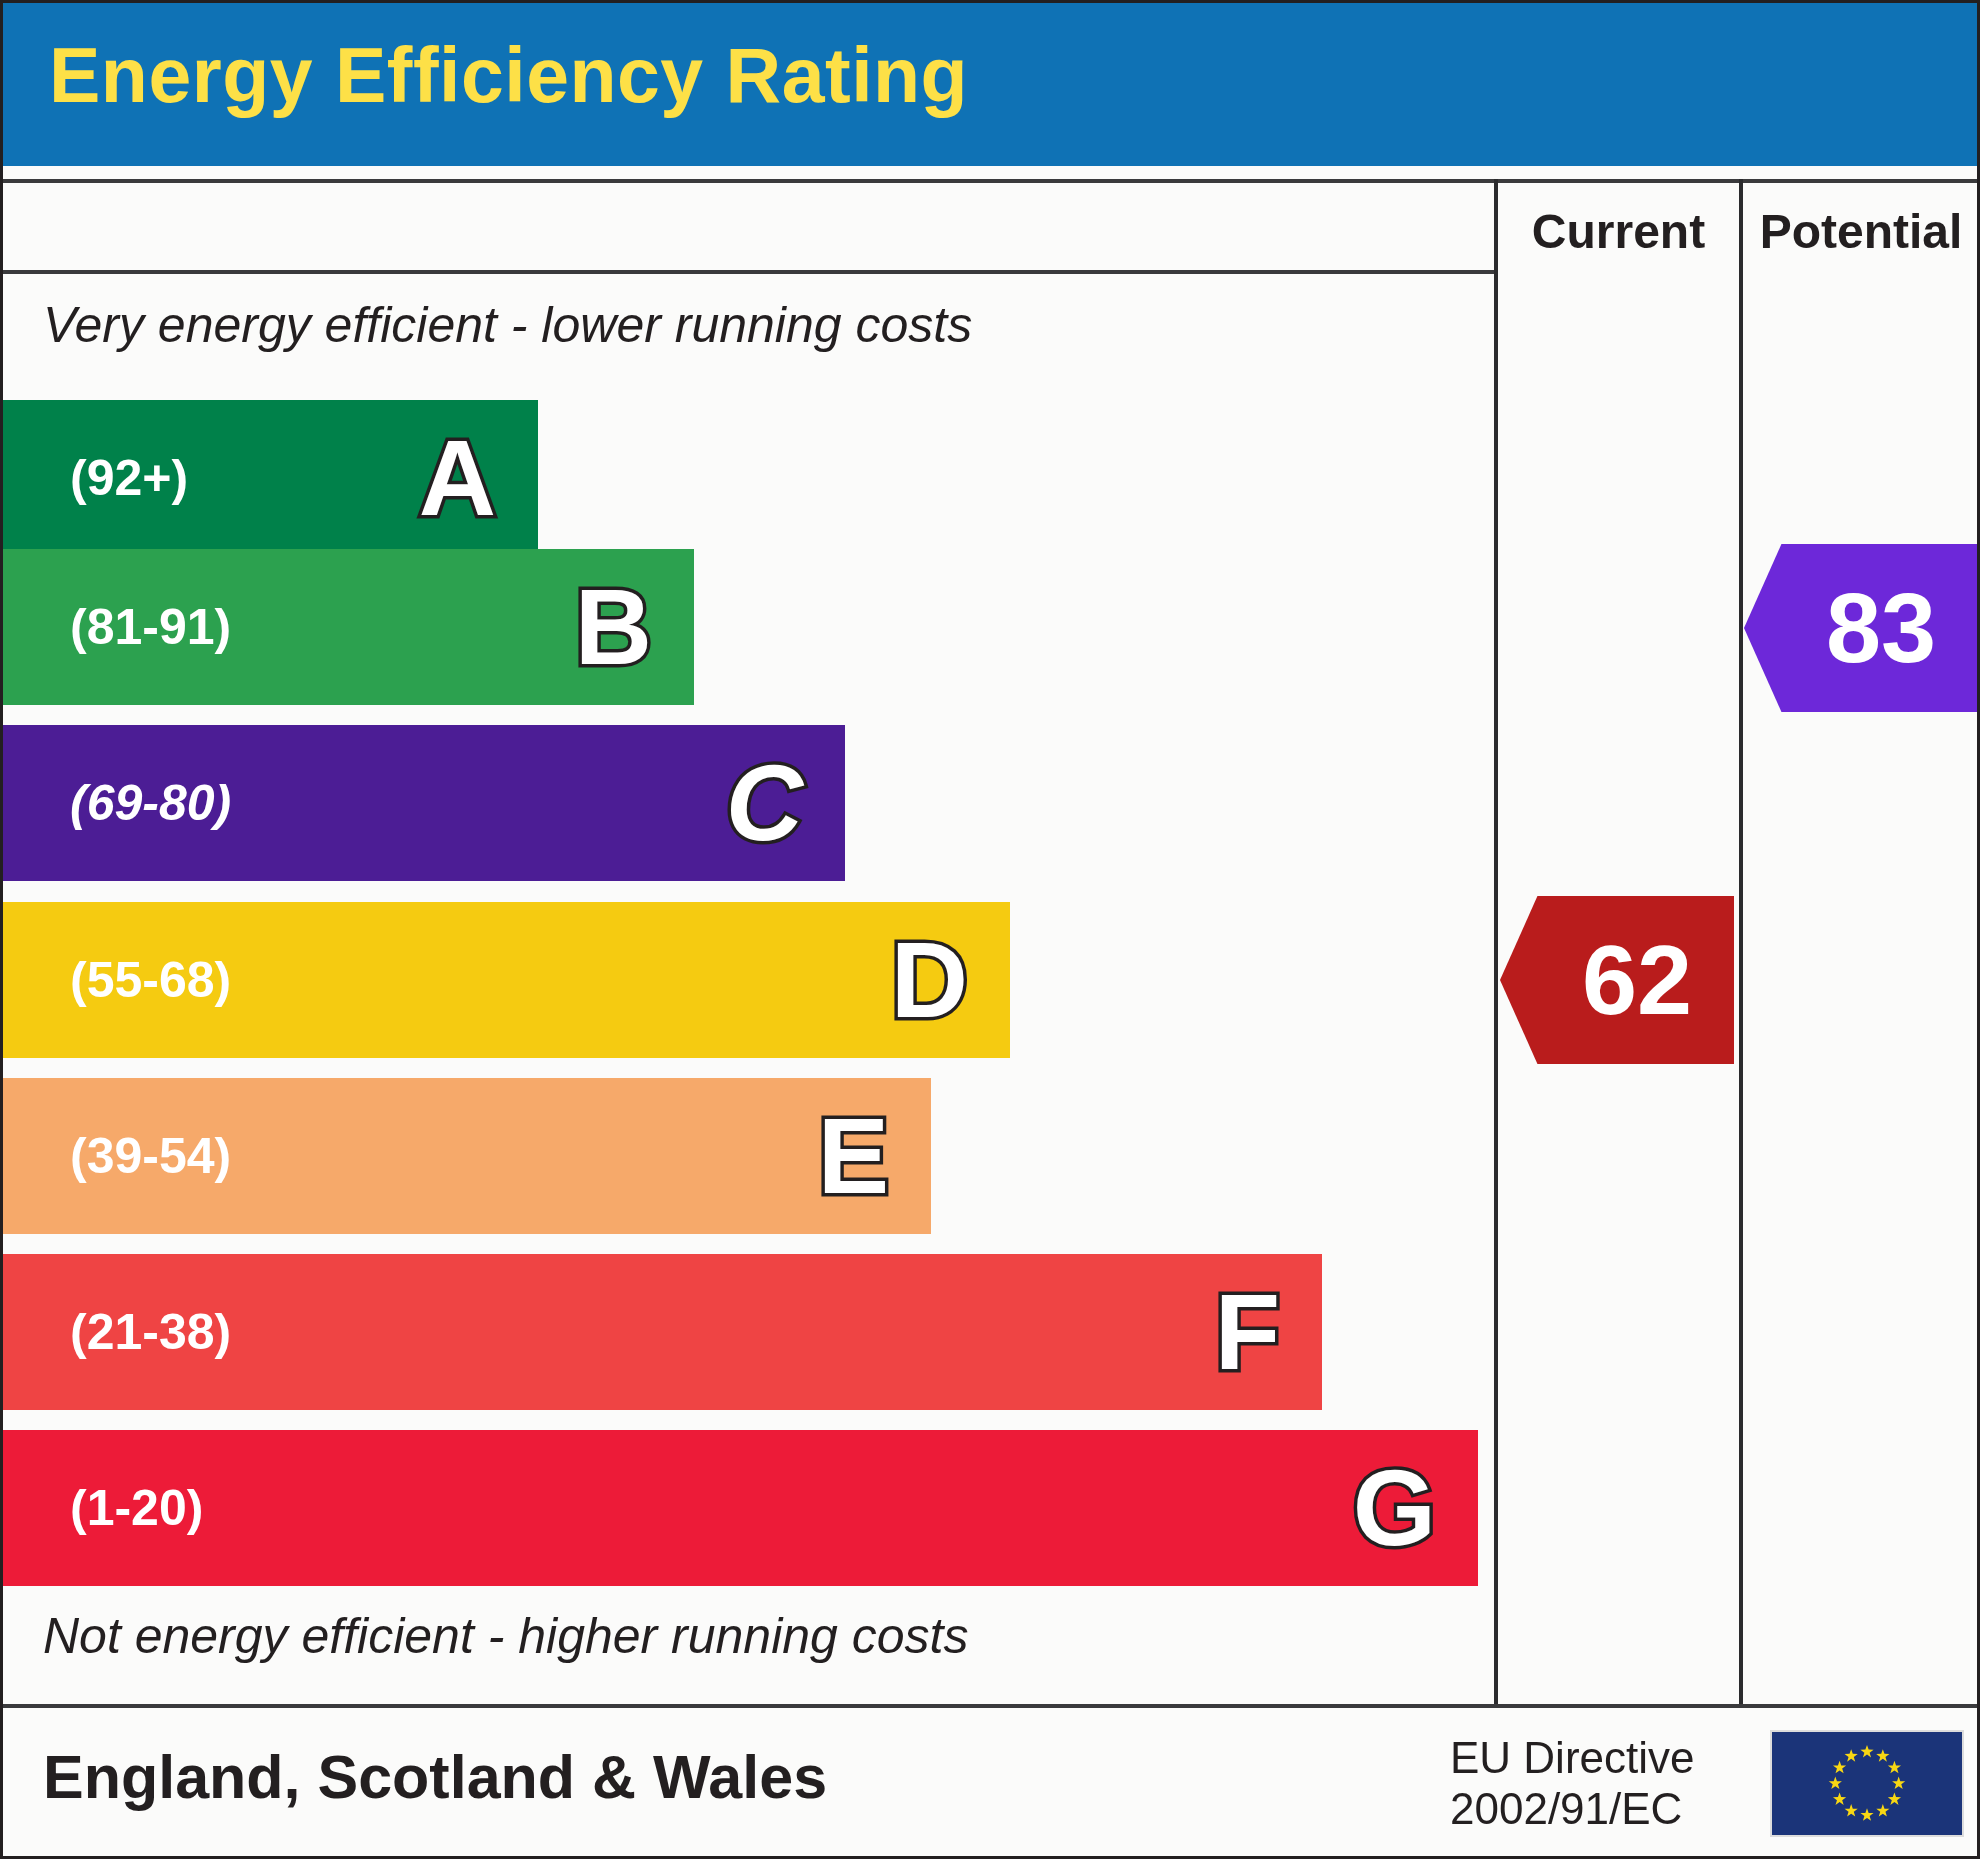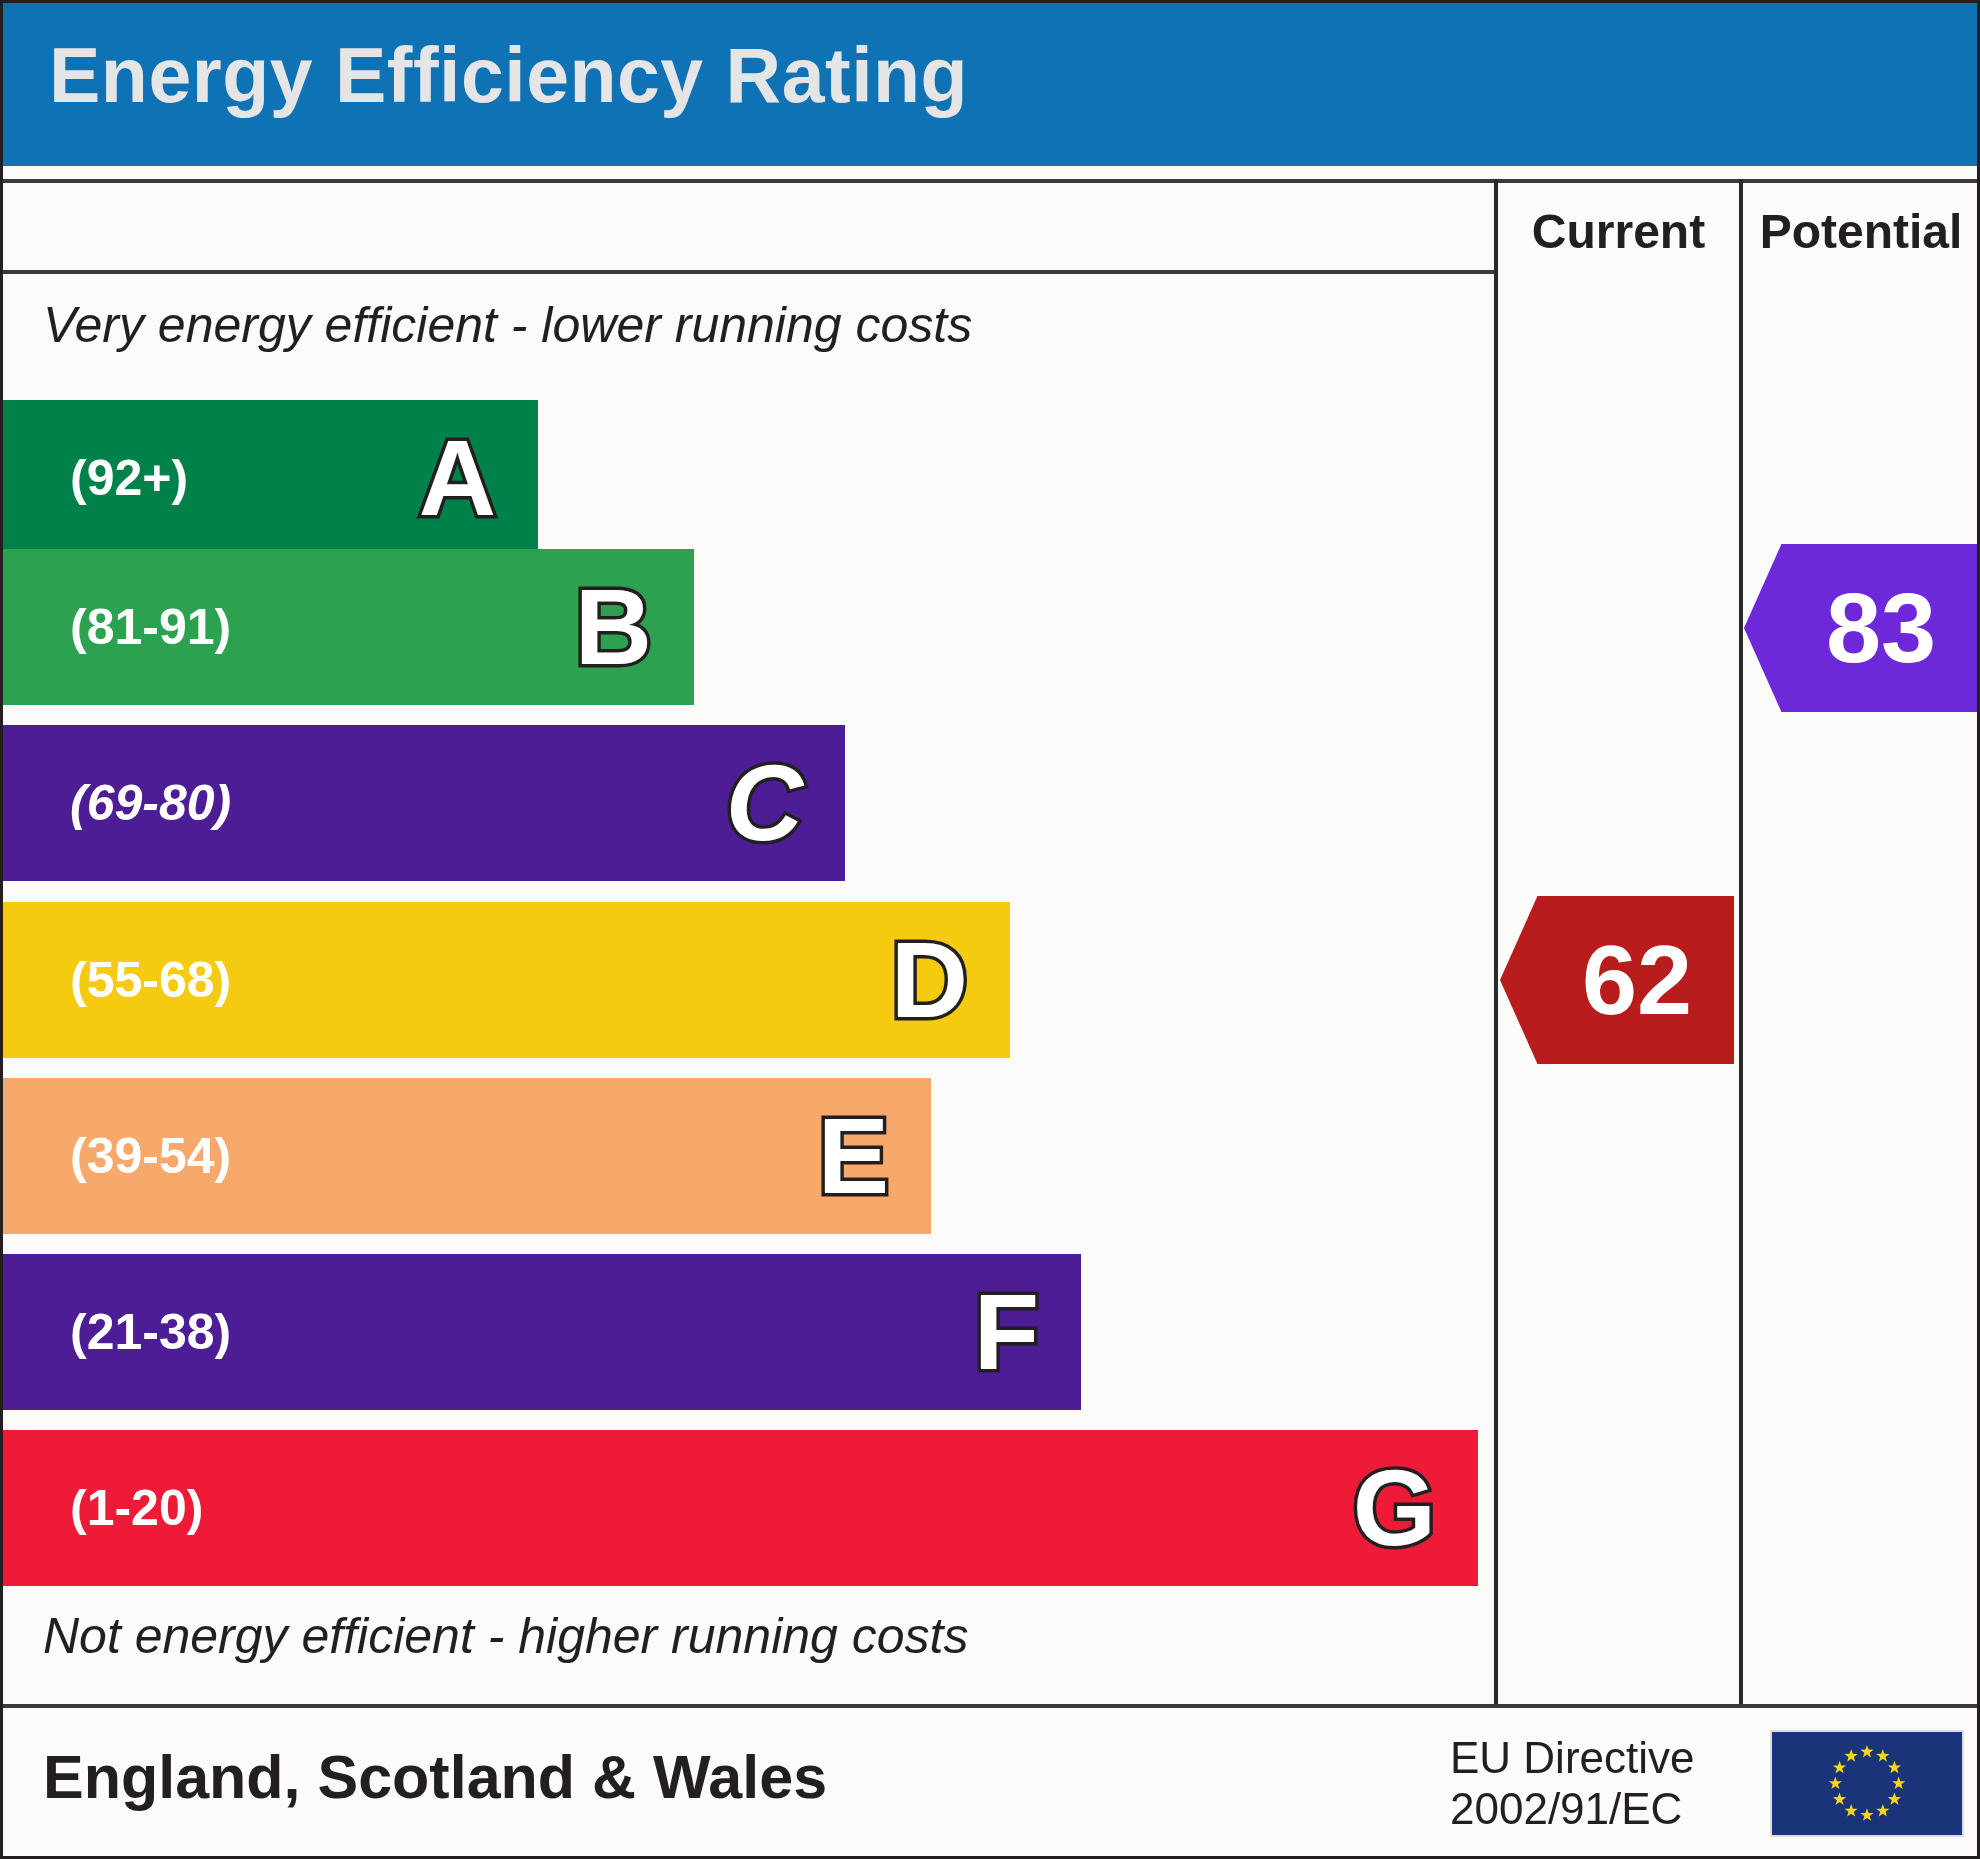--- a/index.html
+++ b/index.html
@@ -29,21 +29,21 @@
     height: 163px;
     background: #0f72b5;
     box-sizing: border-box;
   }
   .epc-header-title {
     position: absolute;
     left: 46px;
     top: 28px;
     font-size: 77px;
     font-weight: bold;
-    color: #e5e5e5;
+    color: #fde047;
     letter-spacing: 0.5px;
     white-space: nowrap;
   }
 
   
   .cols-rule-top {
     position: absolute;
     left: 0;
     top: 176px;
     width: 1980px;
@@ -228,21 +228,21 @@
         <div class="band-letter" style="right: 42px;">C</div>
       </div>
       <div class="band" style="top: 529px; width: 1007px; background: rgb(245, 203, 17);">
         <div class="band-range">(55-68)</div>
         <div class="band-letter" style="right: 42px;">D</div>
       </div>
       <div class="band" style="top: 705px; width: 928px; background: rgb(246, 169, 106);">
         <div class="band-range">(39-54)</div>
         <div class="band-letter" style="right: 42px;">E</div>
       </div>
-      <div class="band" style="top: 881px; width: 1078px; background: #4c1d95;">
+      <div class="band" style="top: 881px; width: 1319px; background: #ef4444;">
         <div class="band-range">(21-38)</div>
         <div class="band-letter" style="right: 42px;">F</div>
       </div>
       <div class="band" style="top: 1057px; width: 1475px; background: rgb(237, 27, 56);">
         <div class="band-range">(1-20)</div>
         <div class="band-letter" style="right: 42px;">G</div>
       </div>
     </div>
 
   <div class="badge" id="badge-current" style="top: 893px; background: #b91c1c;">

